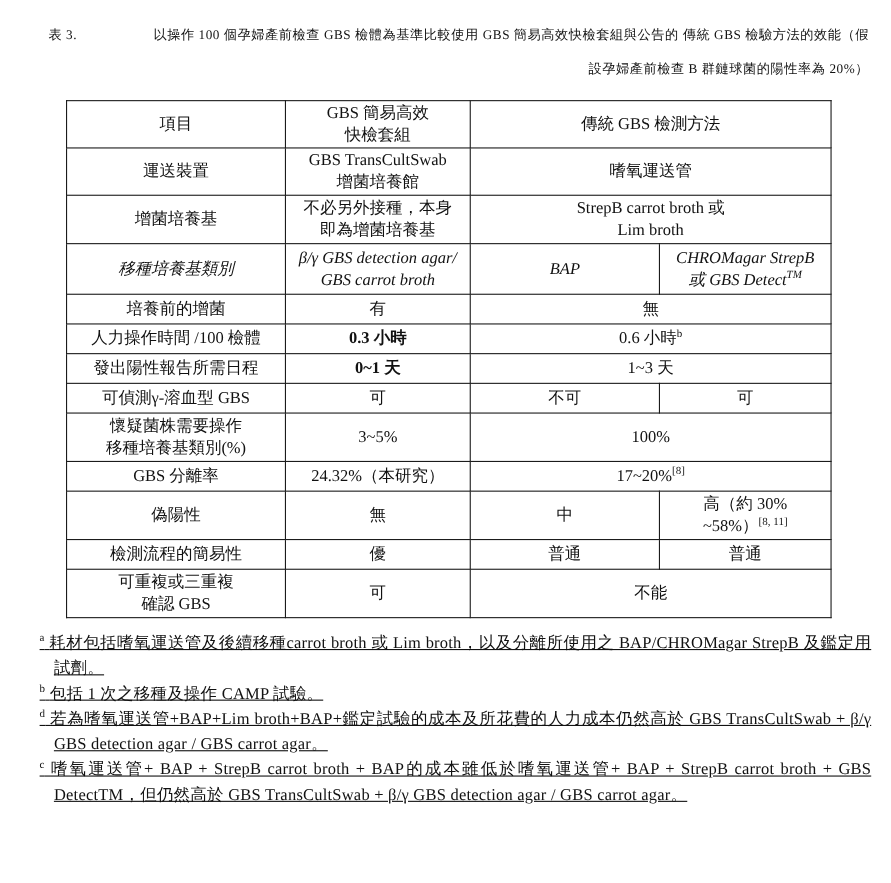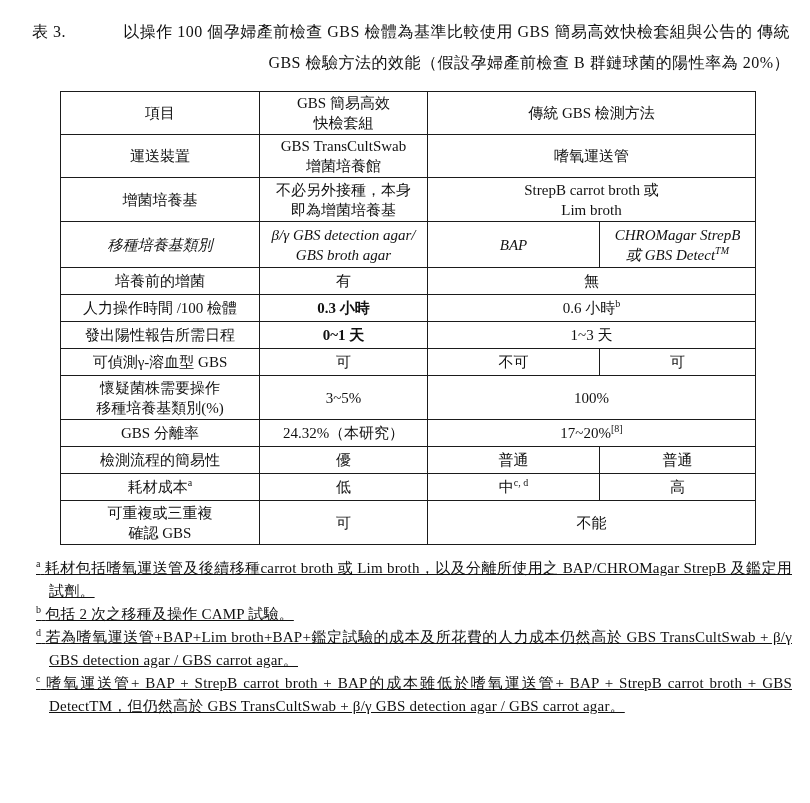--- a/index.html
+++ b/index.html
@@ -5,22 +5,22 @@
   html,body{margin:0;padding:0;background:#ffffff;}
   body{
     width:810px;height:803px;
     font-family:"Liberation Serif","DejaVu Serif",serif;
     color:#111;
     position:relative;
     overflow:hidden;
   }
   .title{
     display:flex;
-    margin:16px 20px 0 32px;
-    font-size:16px;
+    margin:16px 20px 0 44px;
+    font-size:12px;
     line-height:31px;
     letter-spacing:0.5px;
   }
   .title-label{
     width:90px;
     flex:0 0 90px;
   }
   .title-text{
     flex:1;
     max-width:672px;
@@ -95,21 +95,21 @@
   <tr class="h44">
     <td>增菌培養基</td>
     <td>不必另外接種，本身
 即為增菌培養基</td>
     <td colspan="2">StrepB carrot broth 或
 Lim broth</td>
   </tr>
   <tr class="h46">
     <td>移種培養基類別</td>
     <td>β/γ GBS detection agar/
-GBS broth agar</td>
+GBS carrot broth</td>
     <td>BAP</td>
     <td><span>CHROMagar StrepB
 或 GBS Detect</span><sup>TM</sup></td>
   </tr>
   <tr class="h27">
     <td>培養前的增菌</td>
     <td>有</td>
     <td colspan="2">無</td>
   </tr>
   <tr class="h27">
@@ -132,39 +132,40 @@
     <td>懷疑菌株需要操作
 移種培養基類別(%)</td>
     <td>3~5%</td>
     <td colspan="2">100%</td>
   </tr>
   <tr class="h27">
     <td>GBS 分離率</td>
     <td>24.32%（本研究）</td>
     <td colspan="2"><span>17~20%</span><sup>[8]</sup></td>
   </tr>
+  <tr class="h44">
+    <td>偽陽性</td>
+    <td>無</td>
+    <td>中</td>
+    <td><span>高（約 30%
+~58%）</span><sup>[8, 11]</sup></td>
+  </tr>
   <tr class="h27">
     <td>檢測流程的簡易性</td>
     <td>優</td>
     <td>普通</td>
     <td>普通</td>
-  </tr>
-  <tr class="h27">
-    <td><span>耗材成本</span><sup>a</sup></td>
-    <td>低</td>
-    <td><span>中</span><sup>c, d</sup></td>
-    <td>高</td>
   </tr>
   <tr class="h44">
     <td>可重複或三重複
 確認 GBS</td>
     <td>可</td>
     <td colspan="2">不能</td>
   </tr>
 </tbody>
   </table>
 
 <div class="footnotes">
   <div class="footnote"><sup>a</sup> <span>耗材包括嗜氧運送管及後續移種carrot broth 或 Lim broth，以及分離所使用之 BAP/CHROMagar StrepB 及鑑定用試劑。</span></div>
-  <div class="footnote"><sup>b</sup> <span>包括 2 次之移種及操作 CAMP 試驗。</span></div>
+  <div class="footnote"><sup>b</sup> <span>包括 1 次之移種及操作 CAMP 試驗。</span></div>
   <div class="footnote"><sup>d</sup> <span>若為嗜氧運送管+BAP+Lim broth+BAP+鑑定試驗的成本及所花費的人力成本仍然高於 GBS TransCultSwab + β/γ GBS detection agar / GBS carrot agar。</span></div>
   <div class="footnote"><sup>c</sup> <span>嗜氧運送管+ BAP + StrepB carrot broth + BAP的成本雖低於嗜氧運送管+ BAP + StrepB carrot broth + GBS DetectTM，但仍然高於 GBS TransCultSwab + β/γ GBS detection agar / GBS carrot agar。</span></div>
 </div>
 
 </body></html>

